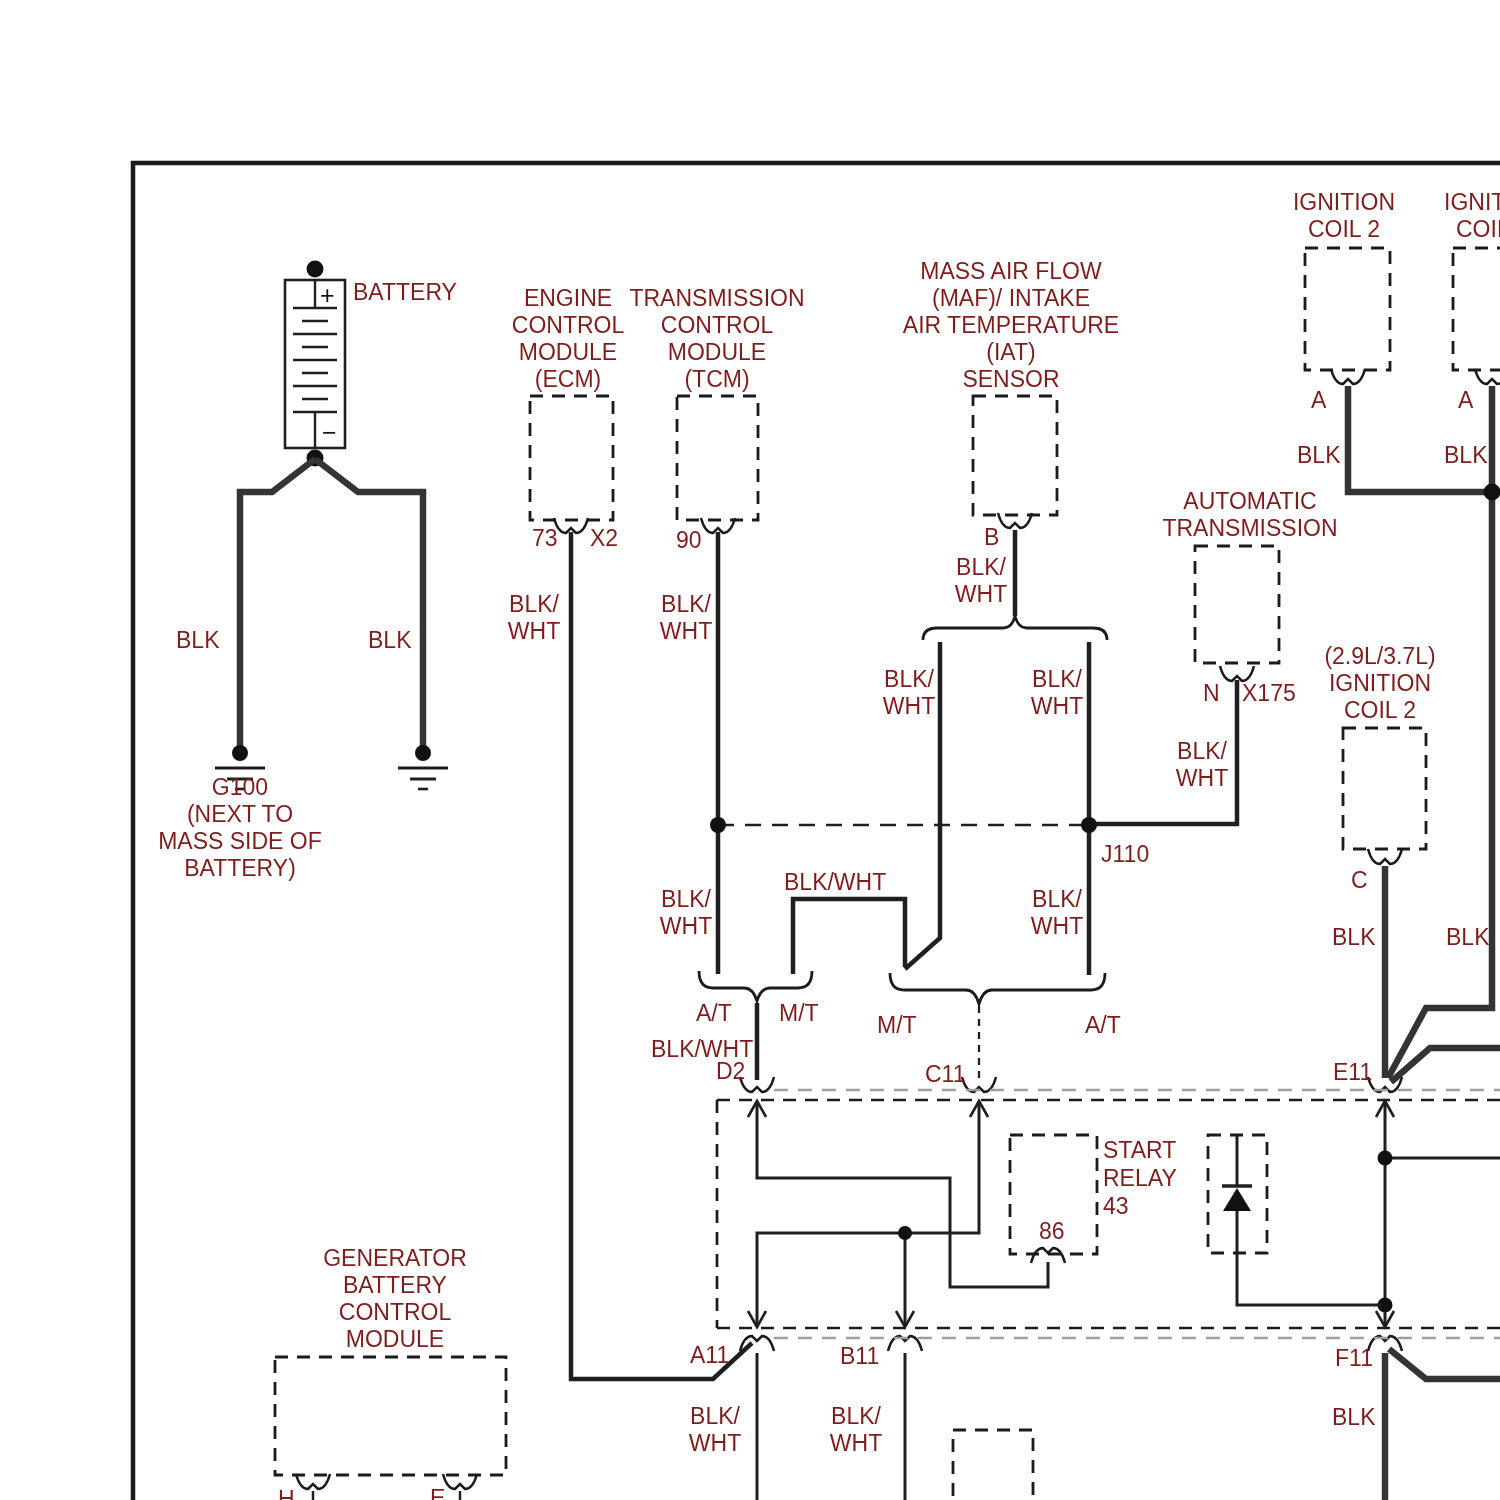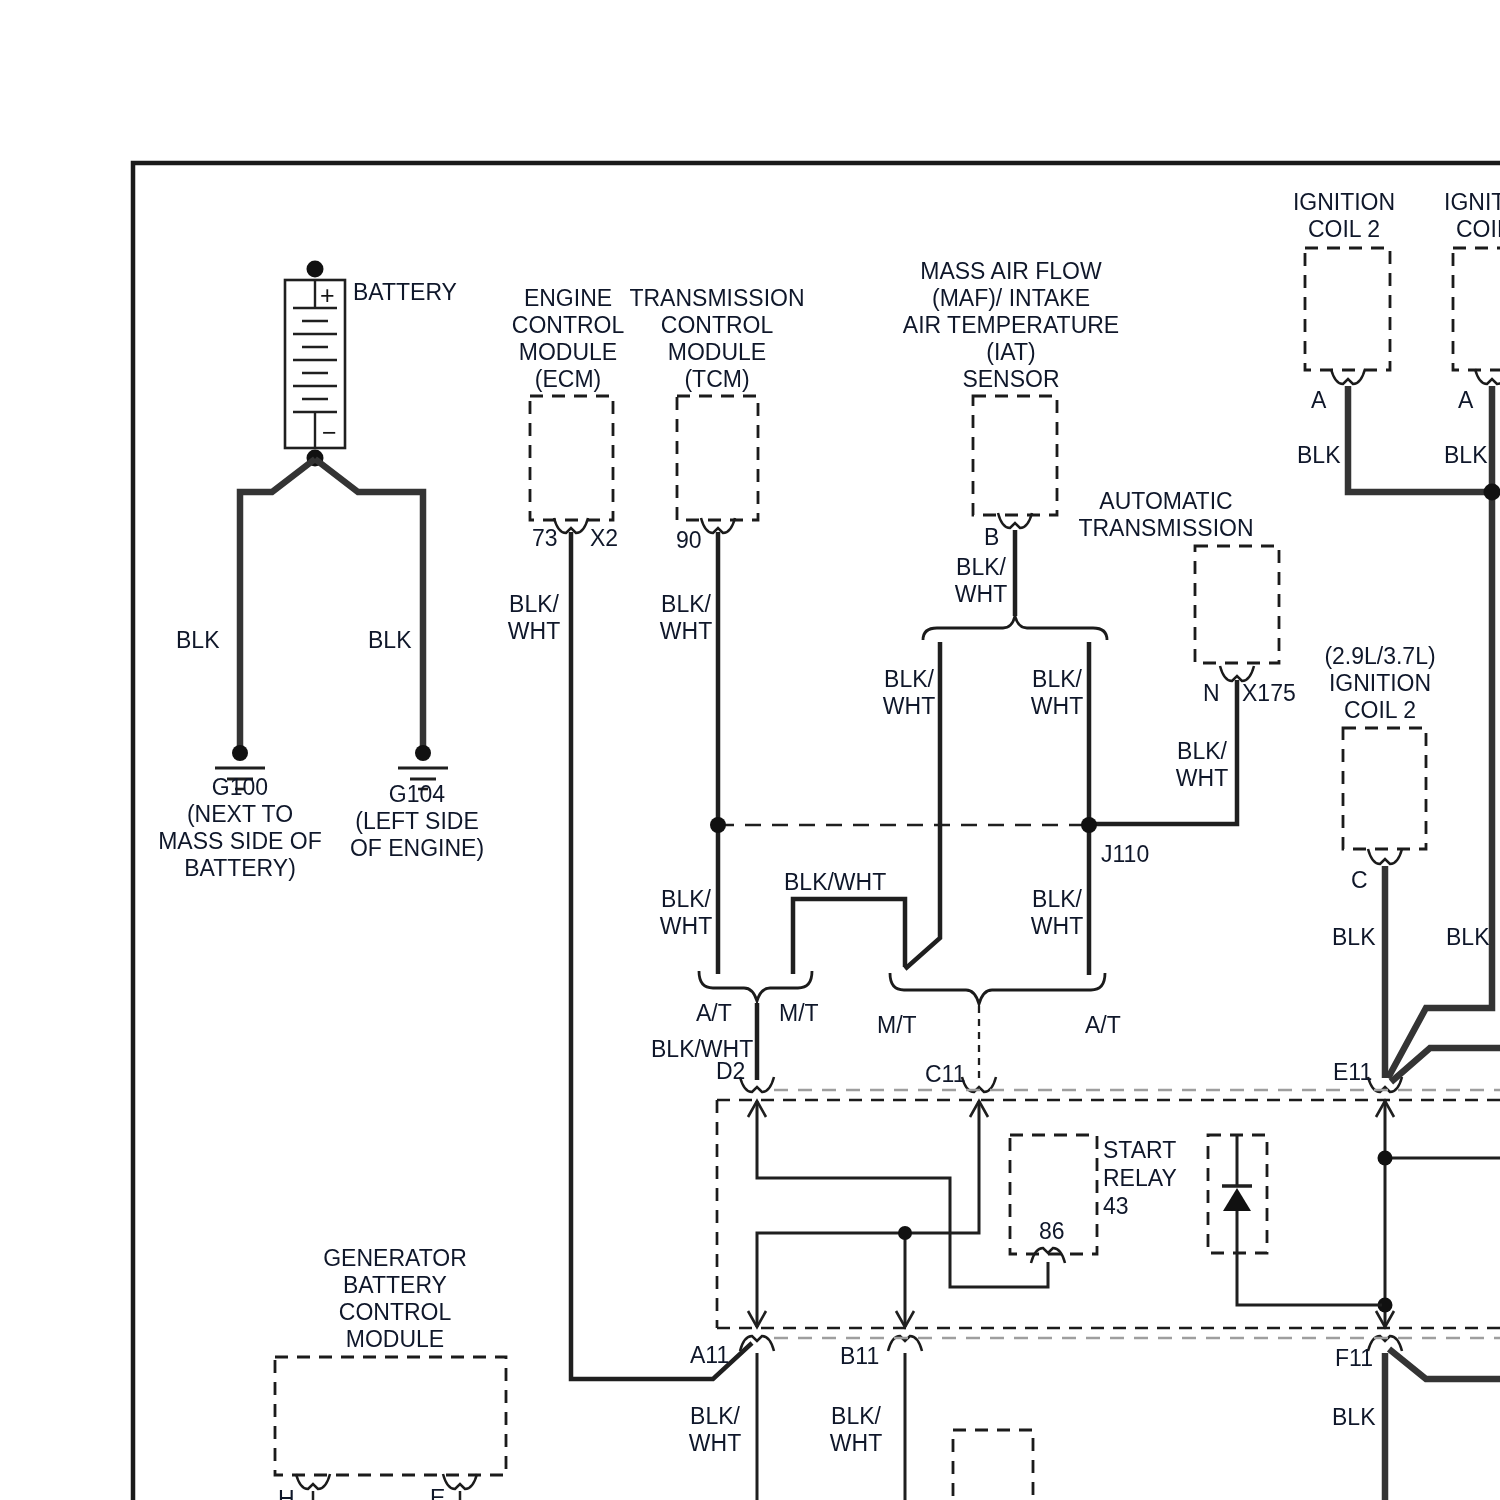--- a/index.html
+++ b/index.html
@@ -1,19 +1,19 @@
 <!DOCTYPE html>
 <html><head>
 <meta charset="utf-8">
 <style>
   html,body{margin:0;padding:0}
   body{width:1500px;height:1500px;background:#ffffff;overflow:hidden}
   .stage{position:relative;width:1500px;height:1500px;font-family:"Liberation Sans",sans-serif;color:#161616;background:#fff}
   .stage svg{position:absolute;left:0;top:0}
-  .lb{position:absolute;font-size:23px;line-height:27px;white-space:nowrap;color:#0f172a}
+  .lb{position:absolute;font-size:23px;line-height:27px;white-space:nowrap;color:#7f1d1d}
   .ctr{text-align:center}
   .lh28{line-height:28px}
   .sign{position:absolute;font-size:25px;font-weight:400;color:#161616}
 </style>
 </head>
 <body>
 
 <div class="stage">
 
 <svg width="1500" height="1500" viewBox="0 0 1500 1500">
@@ -174,21 +174,21 @@
       <div>AIR TEMPERATURE</div>
       <div>(IAT)</div>
       <div>SENSOR</div>
 </div>
 <div class="lb ctr" style="left:1274px;top:189px;width:140px">
   <div>IGNITION</div>
       <div>COIL 2</div>
 </div>
 <div class="lb" style="left:1444px;top:189px"><span>IGNITION</span></div>
 <div class="lb" style="left:1456px;top:216px"><span>COIL</span></div>
-<div class="lb ctr" style="left:1066px;top:488px;width:200px">
+<div class="lb ctr" style="left:1150px;top:488px;width:200px">
   <div>AUTOMATIC</div>
       <div>TRANSMISSION</div>
 </div>
 <div class="lb ctr" style="left:1300px;top:643px;width:160px">
   <div>(2.9L/3.7L)</div>
       <div>IGNITION</div>
       <div>COIL 2</div>
 </div>
 <div class="lb ctr" style="left:305px;top:1245px;width:180px">
   <div>GENERATOR</div>
@@ -200,25 +200,20 @@
   <div>START</div>
       <div>RELAY</div>
       <div>43</div>
 </div>
 
 <div class="lb ctr" style="left:140px;top:774px;width:200px">
   <div>G100</div>
       <div>(NEXT TO</div>
       <div>MASS SIDE OF</div>
       <div>BATTERY)</div>
-</div>
-<div class="lb ctr" style="left:327px;top:781px;width:180px">
-  <div>G104</div>
-      <div>(LEFT SIDE</div>
-      <div>OF ENGINE)</div>
 </div>
 
 <div class="lb" style="left:532px;top:525px"><span>73</span></div>
 <div class="lb" style="left:590px;top:525px"><span>X2</span></div>
 <div class="lb" style="left:676px;top:527px"><span>90</span></div>
 <div class="lb" style="left:984px;top:524px"><span>B</span></div>
 <div class="lb" style="left:1203px;top:680px"><span>N</span></div>
 <div class="lb" style="left:1242px;top:680px"><span>X175</span></div>
 <div class="lb" style="left:1311px;top:387px"><span>A</span></div>
 <div class="lb" style="left:1458px;top:387px"><span>A</span></div>

